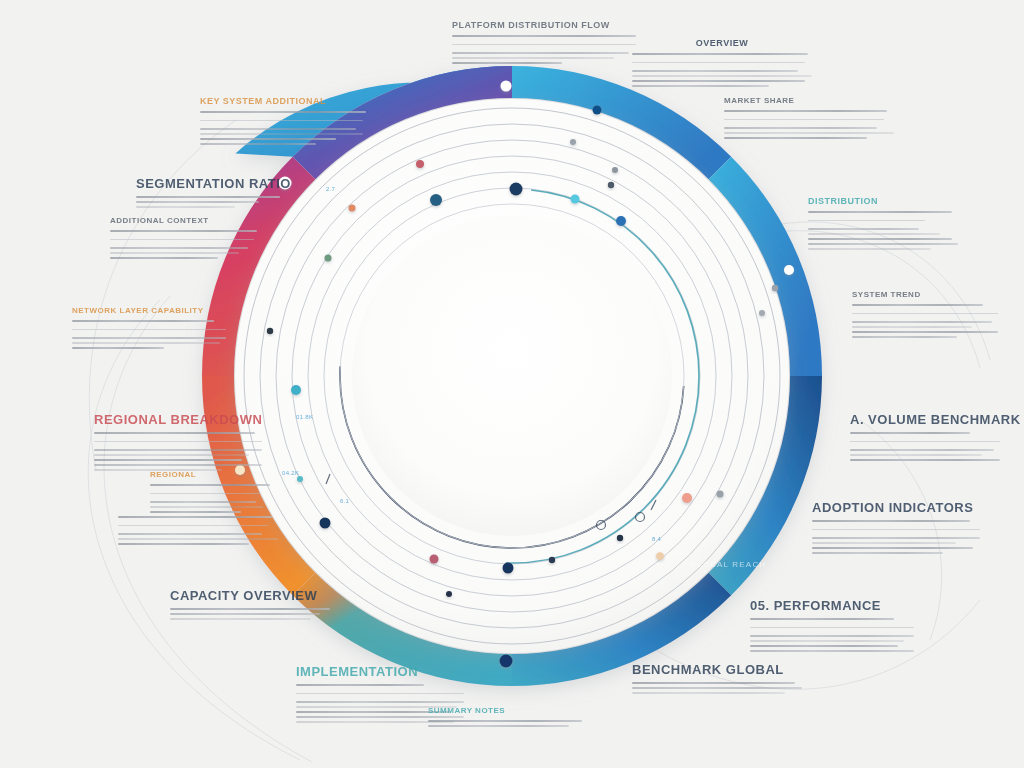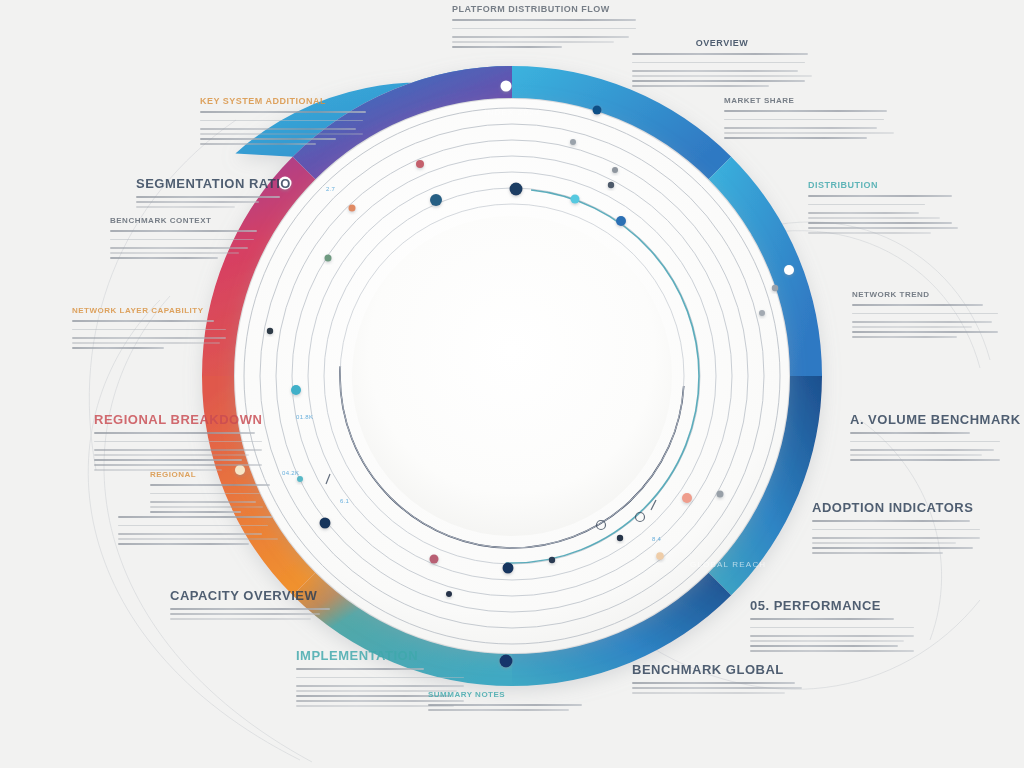--- a/index.html
+++ b/index.html
@@ -30,21 +30,21 @@
     opacity:.55;
     filter:blur(.25px);
   }
   .ln.dark{opacity:.72;}
   .ln.light{opacity:.33;}
   .rule{height:1px;background:#b4b9c0;opacity:.5;margin:4px 0 4px 0;border-radius:1px;}
 
   
   .c-gray{color:#5c6570;}
   .c-orange{color:#d9913f;}
-  .c-teal{color:#3fa8ac;}
+  .c-teal{color:#3fa8ac;margin-top:16px;}
   .c-red{color:#c94b52;}
   .c-navy{color:#2c3e56;}
   .s-md{font-size:13px;}
   .s-sm{font-size:9px;}
   .s-xs{font-size:8px;}
 
   
   .ringlabel{
     position:absolute;font-size:6px;color:#4fa3d8;
     letter-spacing:.3px;filter:blur(.3px);opacity:.85;
@@ -223,21 +223,21 @@
   <div id="ring-label-layer">
       <div class="ringlabel" style="left: 296px; top: 414px;">01.8K</div>
       <div class="ringlabel" style="left: 282px; top: 470px;">04.2K</div>
       <div class="ringlabel" style="left: 326px; top: 186px;">2.7</div>
       <div class="ringlabel" style="left: 340px; top: 498px;">6.1</div>
       <div class="ringlabel" style="left: 652px; top: 536px;">8.4</div>
     </div>
 </div>
 
 <div id="annotation-layer">
-    <div class="txtblock" style="left: 452px; top: 4px; width: 184px;">
+    <div class="txtblock" style="left: 452px; top: 20px; width: 184px;">
       <div class="tb-title c-gray s-sm">PLATFORM DISTRIBUTION FLOW</div>
       <div class="lines">
         <div class="ln dark" style="width: 100%;"></div>
         <div class="rule" style="width: 100%;"></div>
         <div class="ln" style="width: 96%;"></div>
         <div class="ln light" style="width: 88%;"></div>
         <div class="ln dark" style="width: 60%;"></div>
       </div>
     </div>
     <div class="txtblock" style="left: 632px; top: 38px; width: 180px; text-align: center;">
@@ -264,21 +264,21 @@
     </div>
     <div class="txtblock" style="left: 136px; top: 176px; width: 150px;">
       <div class="tb-title c-navy s-md">SEGMENTATION RATIO</div>
       <div class="lines">
         <div class="ln dark" style="width: 96%;"></div>
         <div class="ln" style="width: 82%;"></div>
         <div class="ln light" style="width: 66%;"></div>
       </div>
     </div>
     <div class="txtblock" style="left: 110px; top: 216px; width: 150px;">
-      <div class="tb-title c-gray s-xs">BENCHMARK CONTEXT</div>
+      <div class="tb-title c-gray s-xs">ADDITIONAL CONTEXT</div>
       <div class="lines">
         <div class="ln dark" style="width: 98%;"></div>
         <div class="rule" style="width: 96%;"></div>
         <div class="ln" style="width: 92%;"></div>
         <div class="ln light" style="width: 86%;"></div>
         <div class="ln dark" style="width: 72%;"></div>
       </div>
     </div>
     <div class="txtblock" style="left: 724px; top: 96px; width: 170px;">
       <div class="tb-title c-gray s-xs">MARKET SHARE</div>
@@ -318,21 +318,21 @@
         <div class="ln dark" style="width: 96%;"></div>
         <div class="rule" style="width: 100%;"></div>
         <div class="ln" style="width: 100%;"></div>
         <div class="ln light" style="width: 92%;"></div>
         <div class="ln dark" style="width: 88%;"></div>
         <div class="ln" style="width: 100%;"></div>
         <div class="ln light" style="width: 76%;"></div>
       </div>
     </div>
     <div class="txtblock" style="left: 852px; top: 290px; width: 146px;">
-      <div class="tb-title c-gray s-xs">NETWORK TREND</div>
+      <div class="tb-title c-gray s-xs">SYSTEM TREND</div>
       <div class="lines">
         <div class="ln dark" style="width: 90%;"></div>
         <div class="rule" style="width: 100%;"></div>
         <div class="ln" style="width: 96%;"></div>
         <div class="ln light" style="width: 82%;"></div>
         <div class="ln dark" style="width: 100%;"></div>
         <div class="ln" style="width: 72%;"></div>
       </div>
     </div>
     <div class="txtblock" style="left: 850px; top: 412px; width: 150px;">

